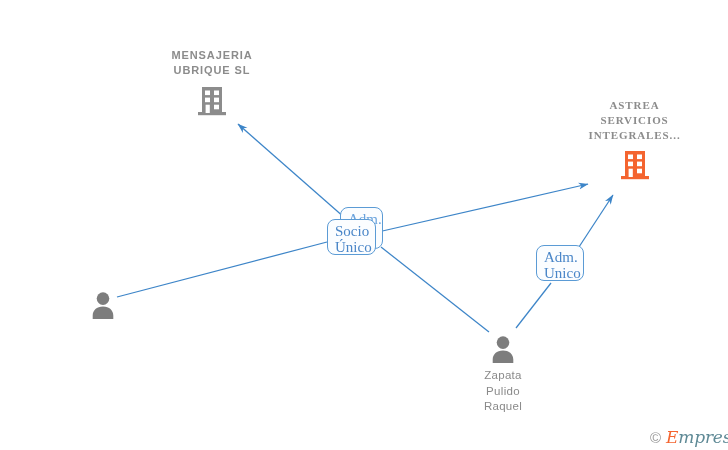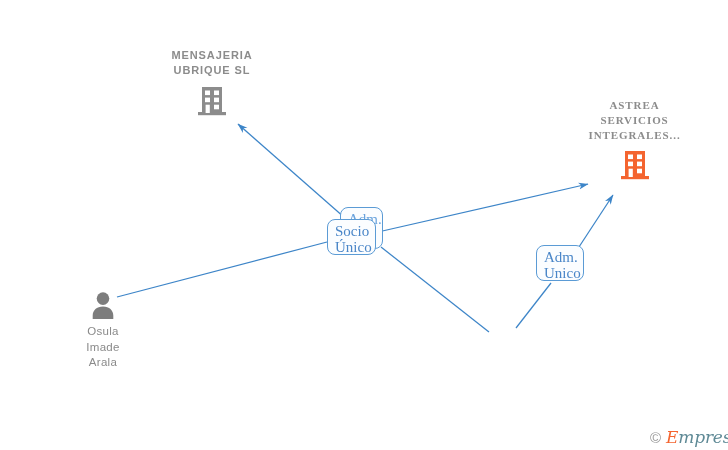--- a/index.html
+++ b/index.html
@@ -158,25 +158,35 @@
 
   <div class="node" style="left:58px; top:290px; width:90px;">
     <span class="icon-wrap">
       <svg width="30" height="30" viewBox="0 0 30 30" xmlns="http://www.w3.org/2000/svg">
         <g fill="#7d7d7d">
           <circle cx="15" cy="8.6" r="6.3"></circle>
           <path d="M15 16.6c-6.4 0-10.3 3.9-10.3 8.9v3.5h20.6v-3.5c0-5-3.9-8.9-10.3-8.9z"></path>
         </g>
       </svg>
     </span>
-    <div class="node-title person" style="margin-top:4px;">Osula
-Imade
-Arala</div>
   </div>
 
+  <div class="node" style="left:458px; top:334px; width:90px;">
+    <span class="icon-wrap">
+      <svg width="30" height="30" viewBox="0 0 30 30" xmlns="http://www.w3.org/2000/svg">
+        <g fill="#7d7d7d">
+          <circle cx="15" cy="8.6" r="6.3"></circle>
+          <path d="M15 16.6c-6.4 0-10.3 3.9-10.3 8.9v3.5h20.6v-3.5c0-5-3.9-8.9-10.3-8.9z"></path>
+        </g>
+      </svg>
+    </span>
+    <div class="node-title person" style="margin-top:4px;">Zapata
+Pulido
+Raquel</div>
+  </div>
 
   <div class="label-box behind" style="left:340px; top:207px; width:43px; height:42px;">Adm.</div>
 
   <div class="label-box front" style="left:327px; top:219px; width:49px; height:36px;">Socio
 Único</div>
 
   <div class="label-box front" style="left:536px; top:245px; width:48px; height:36px;">Adm.
 Unico</div>
 
   <div class="watermark" style="left:650px; top:427px;">

